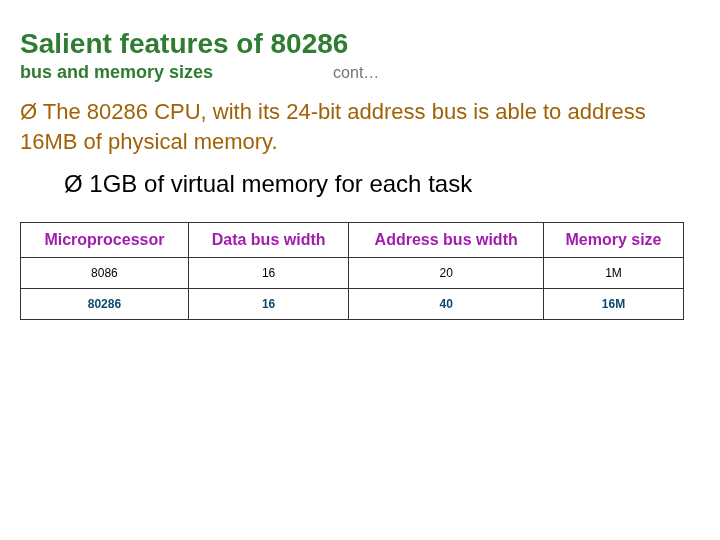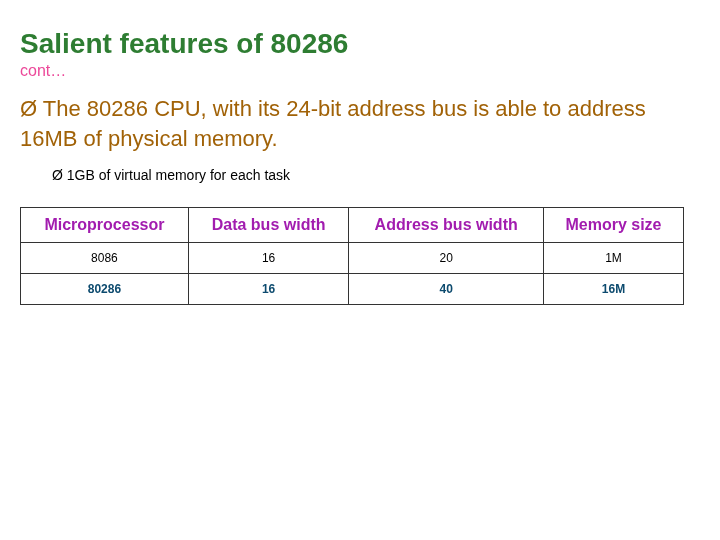--- a/index.html
+++ b/index.html
@@ -35,34 +35,34 @@
     }
 
     .subtitle {
       font-size: 18px;
       font-weight: bold;
       color: #2e7d32;
     }
 
     .cont {
       font-size: 16px;
-      color: #ec4899;
+      color: #737373;
     }
 
     .bullet-main {
       font-size: 22px;
       color: #a16207;
       margin-bottom: 14px;
       line-height: 1.35;
     }
 
     .bullet-sub {
-      font-size: 14px;
+      font-size: 24px;
       color: #000000;
-      margin-left: 32px;
+      margin-left: 44px;
       margin-bottom: 20px;
     }
 
     table {
       border-collapse: collapse;
       width: 100%;
       margin-top: 4px;
     }
 
     th {
@@ -88,20 +88,21 @@
       color: #0c4a6e;
       font-weight: bold;
     }
   </style>
 </head>
 <body>
 
 <div class="slide">
   <div class="title">Salient features of 80286</div>
   <div class="subtitle-row">
+    <span class="subtitle">bus and memory sizes</span>
     <span class="cont">cont…</span>
   </div>
   <div class="bullet-main">Ø The 80286 CPU, with its 24-bit address bus is able to address 16MB of physical memory.</div>
   <div class="bullet-sub">Ø 1GB of virtual memory for each task</div>
 
   <table>
     <thead>
       <tr>
         <th>Microprocessor</th>
         <th>Data bus width</th>

